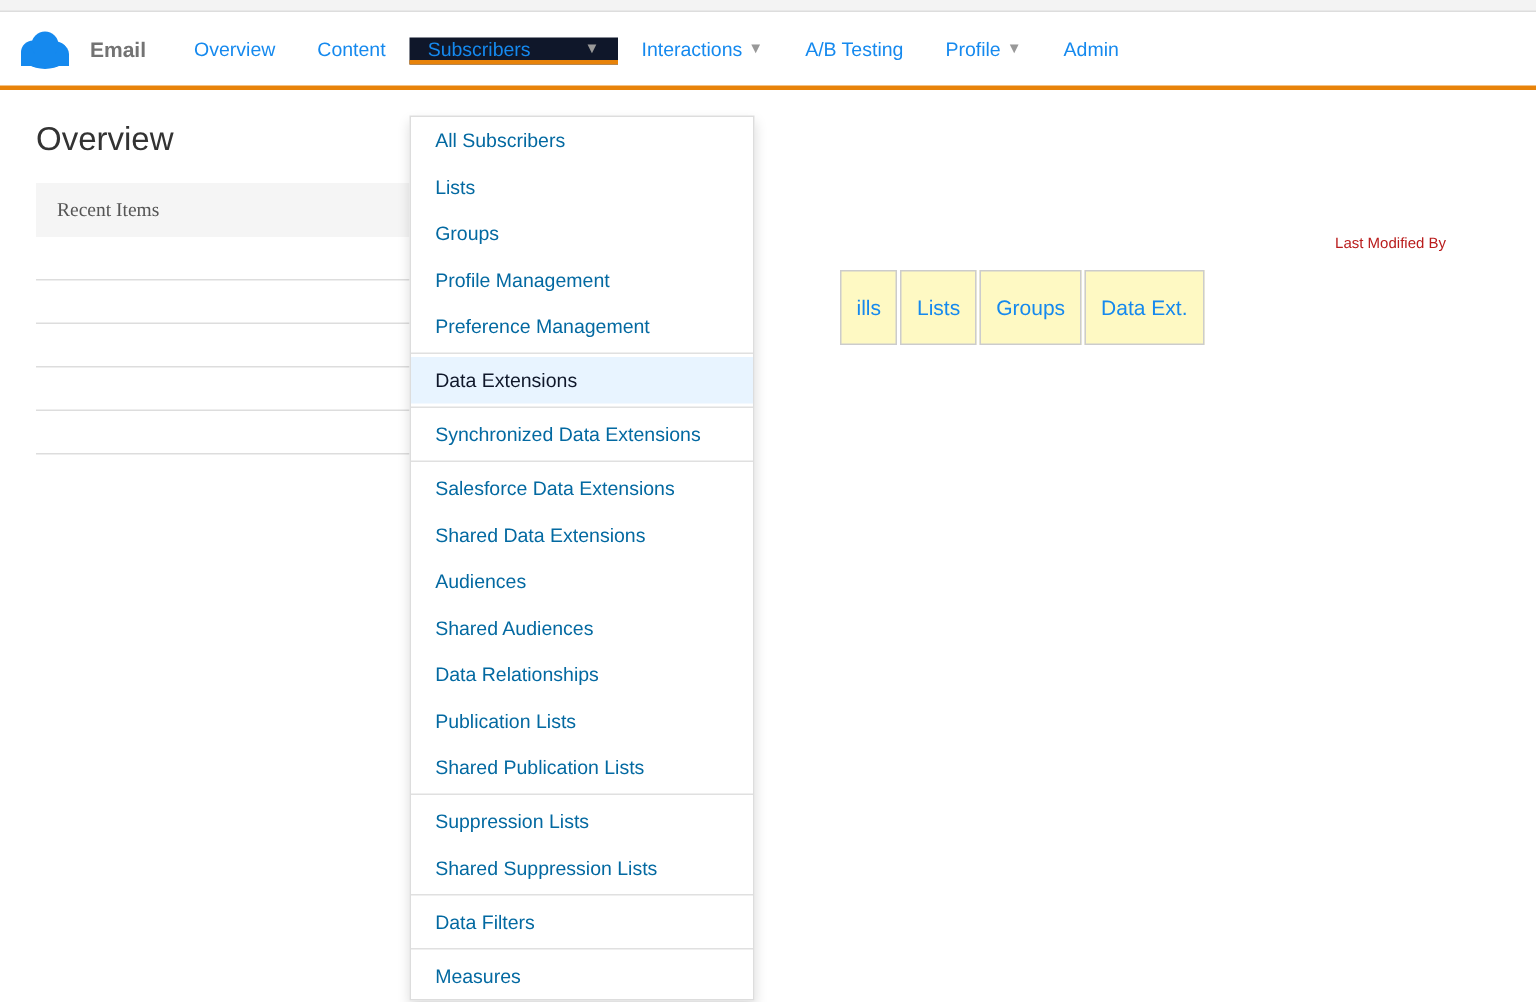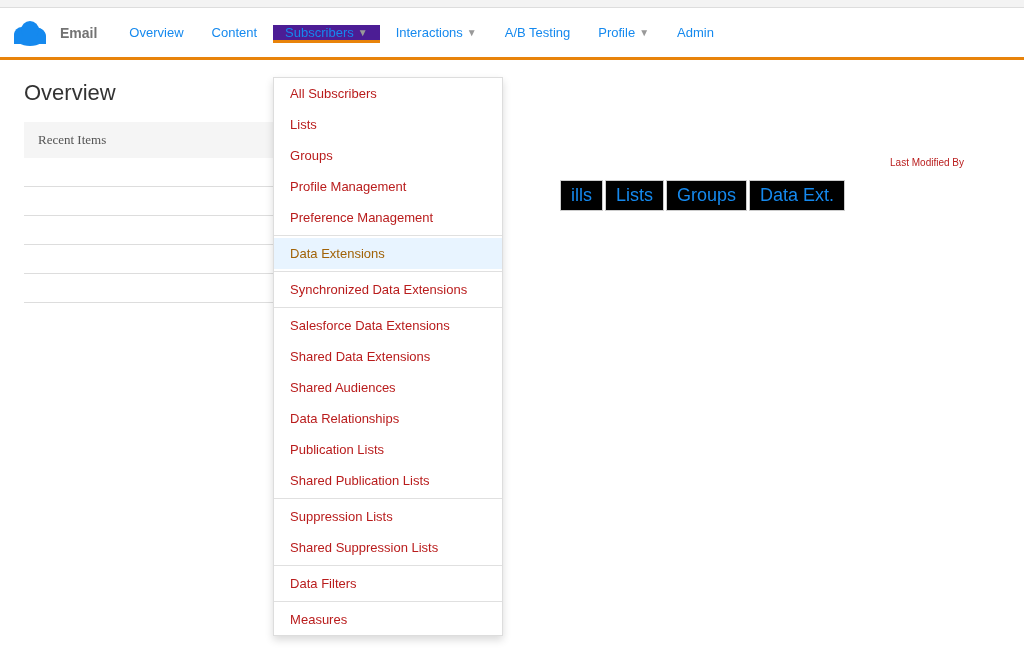--- a/index.html
+++ b/index.html
@@ -79,46 +79,47 @@
     }
 
     .nav-item .arrow {
       margin-left: 4px;
       font-size: 10px;
       color: #999;
     }
 
     .nav-item.subscribers-item {
       color: #1589EE;
-      background: #4c1d95;
+      background: #0f172a;
+      gap: 32px;
     }
 
     
     .dropdown-menu {
       position: absolute;
       top: 52px;
       left: 0;
       background: #fff;
       border: 1px solid #ddd;
       box-shadow: 0 4px 8px rgba(0,0,0,0.15);
       width: 230px;
       z-index: 200;
     }
 
     .dropdown-item {
       padding: 8px 16px;
-      color: #b91c1c;
+      color: #0369a1;
       cursor: pointer;
       font-size: 13px;
       white-space: nowrap;
     }
 
     .dropdown-item.highlighted {
       background: #e8f4ff;
-      color: #a16207;
+      color: #0f172a;
     }
 
     .dropdown-divider {
       border: none;
       border-top: 1px solid #e0e0e0;
       margin: 2px 0;
     }
 
     
     .subscribers-dropdown-container {
@@ -155,24 +156,24 @@
     
     .filter-tabs {
       position: absolute;
       top: 180px;
       left: 560px;
       display: flex;
       gap: 2px;
     }
 
     .filter-tab {
-      padding: 4px 10px;
+      padding: 16px 10px;
       border: 1px solid #ccc;
-      background: #000000;
-      font-size: 18px;
+      background: #fef9c3;
+      font-size: 14px;
       color: #1589EE;
       cursor: pointer;
     }
 
     
     .last-modified {
       position: absolute;
       top: 157px;
       right: 60px;
       font-size: 10px;
@@ -255,20 +256,23 @@
 
         <hr class="dropdown-divider">
 
         <div class="dropdown-item">
           <span>Salesforce Data Extensions</span>
         </div>
         <div class="dropdown-item">
           <span>Shared Data Extensions</span>
         </div>
         <div class="dropdown-item">
+          <span>Audiences</span>
+        </div>
+        <div class="dropdown-item">
           <span>Shared Audiences</span>
         </div>
         <div class="dropdown-item">
           <span>Data Relationships</span>
         </div>
         <div class="dropdown-item">
           <span>Publication Lists</span>
         </div>
         <div class="dropdown-item">
           <span>Shared Publication Lists</span>

